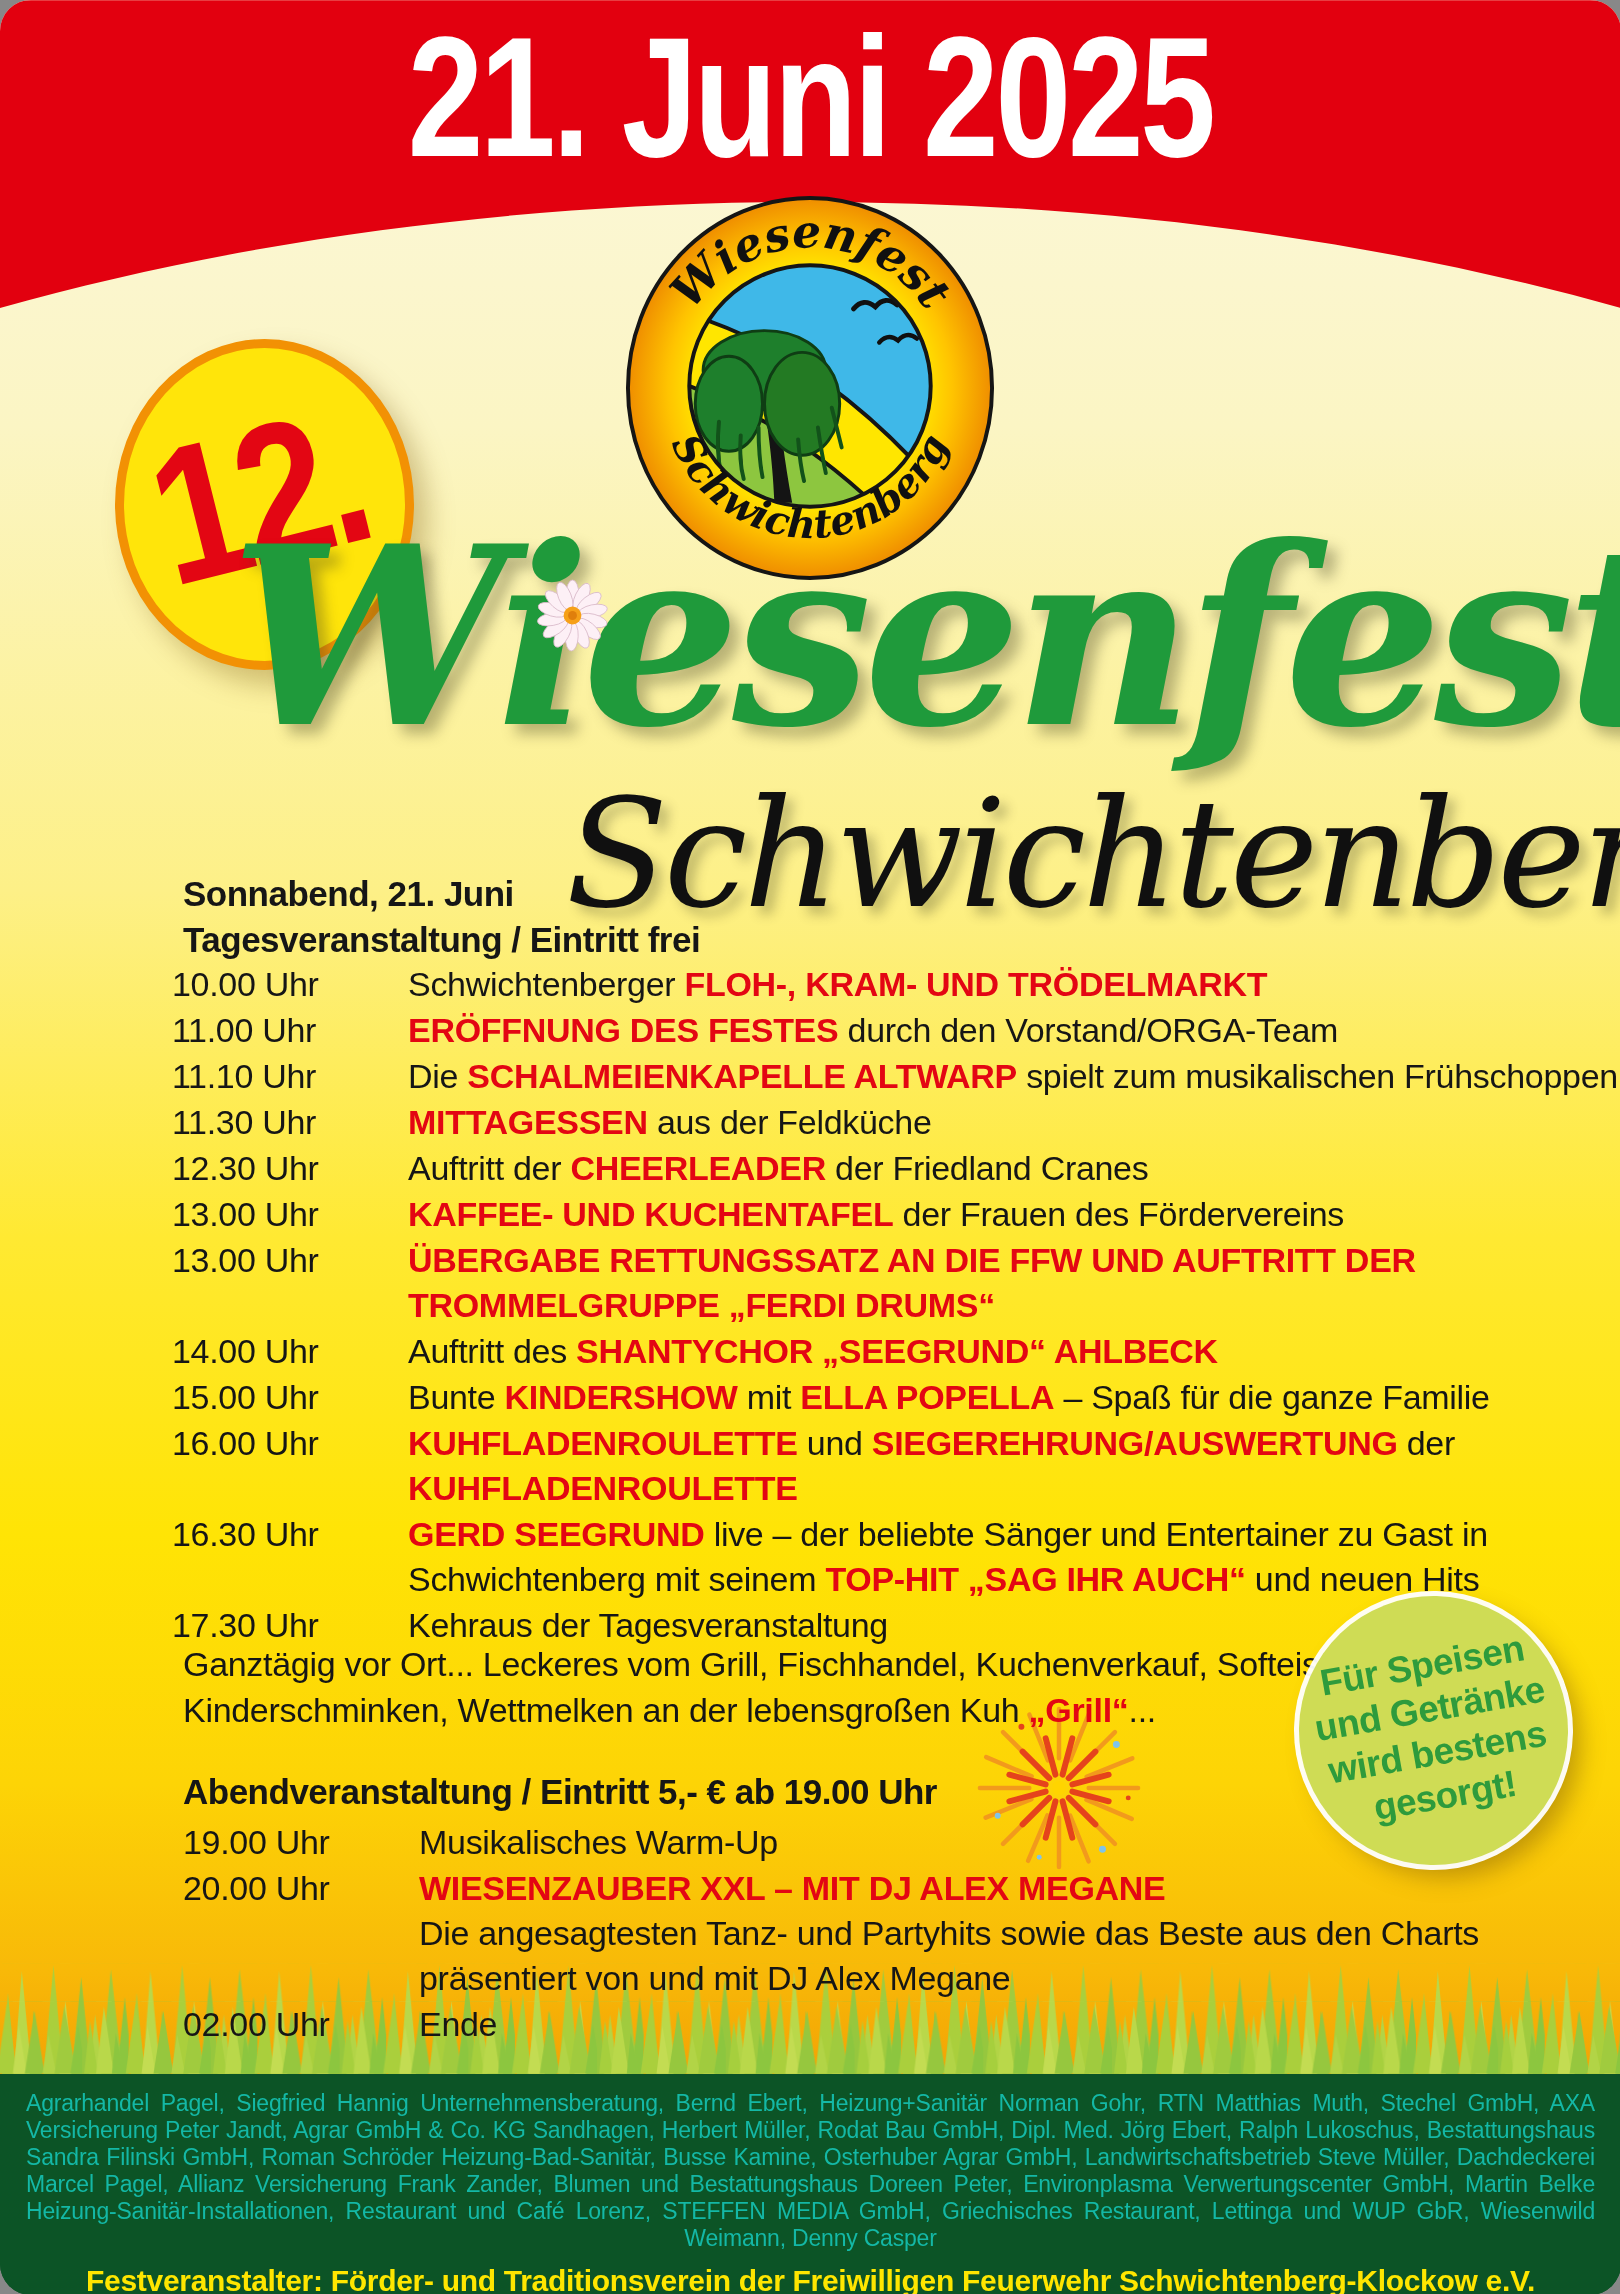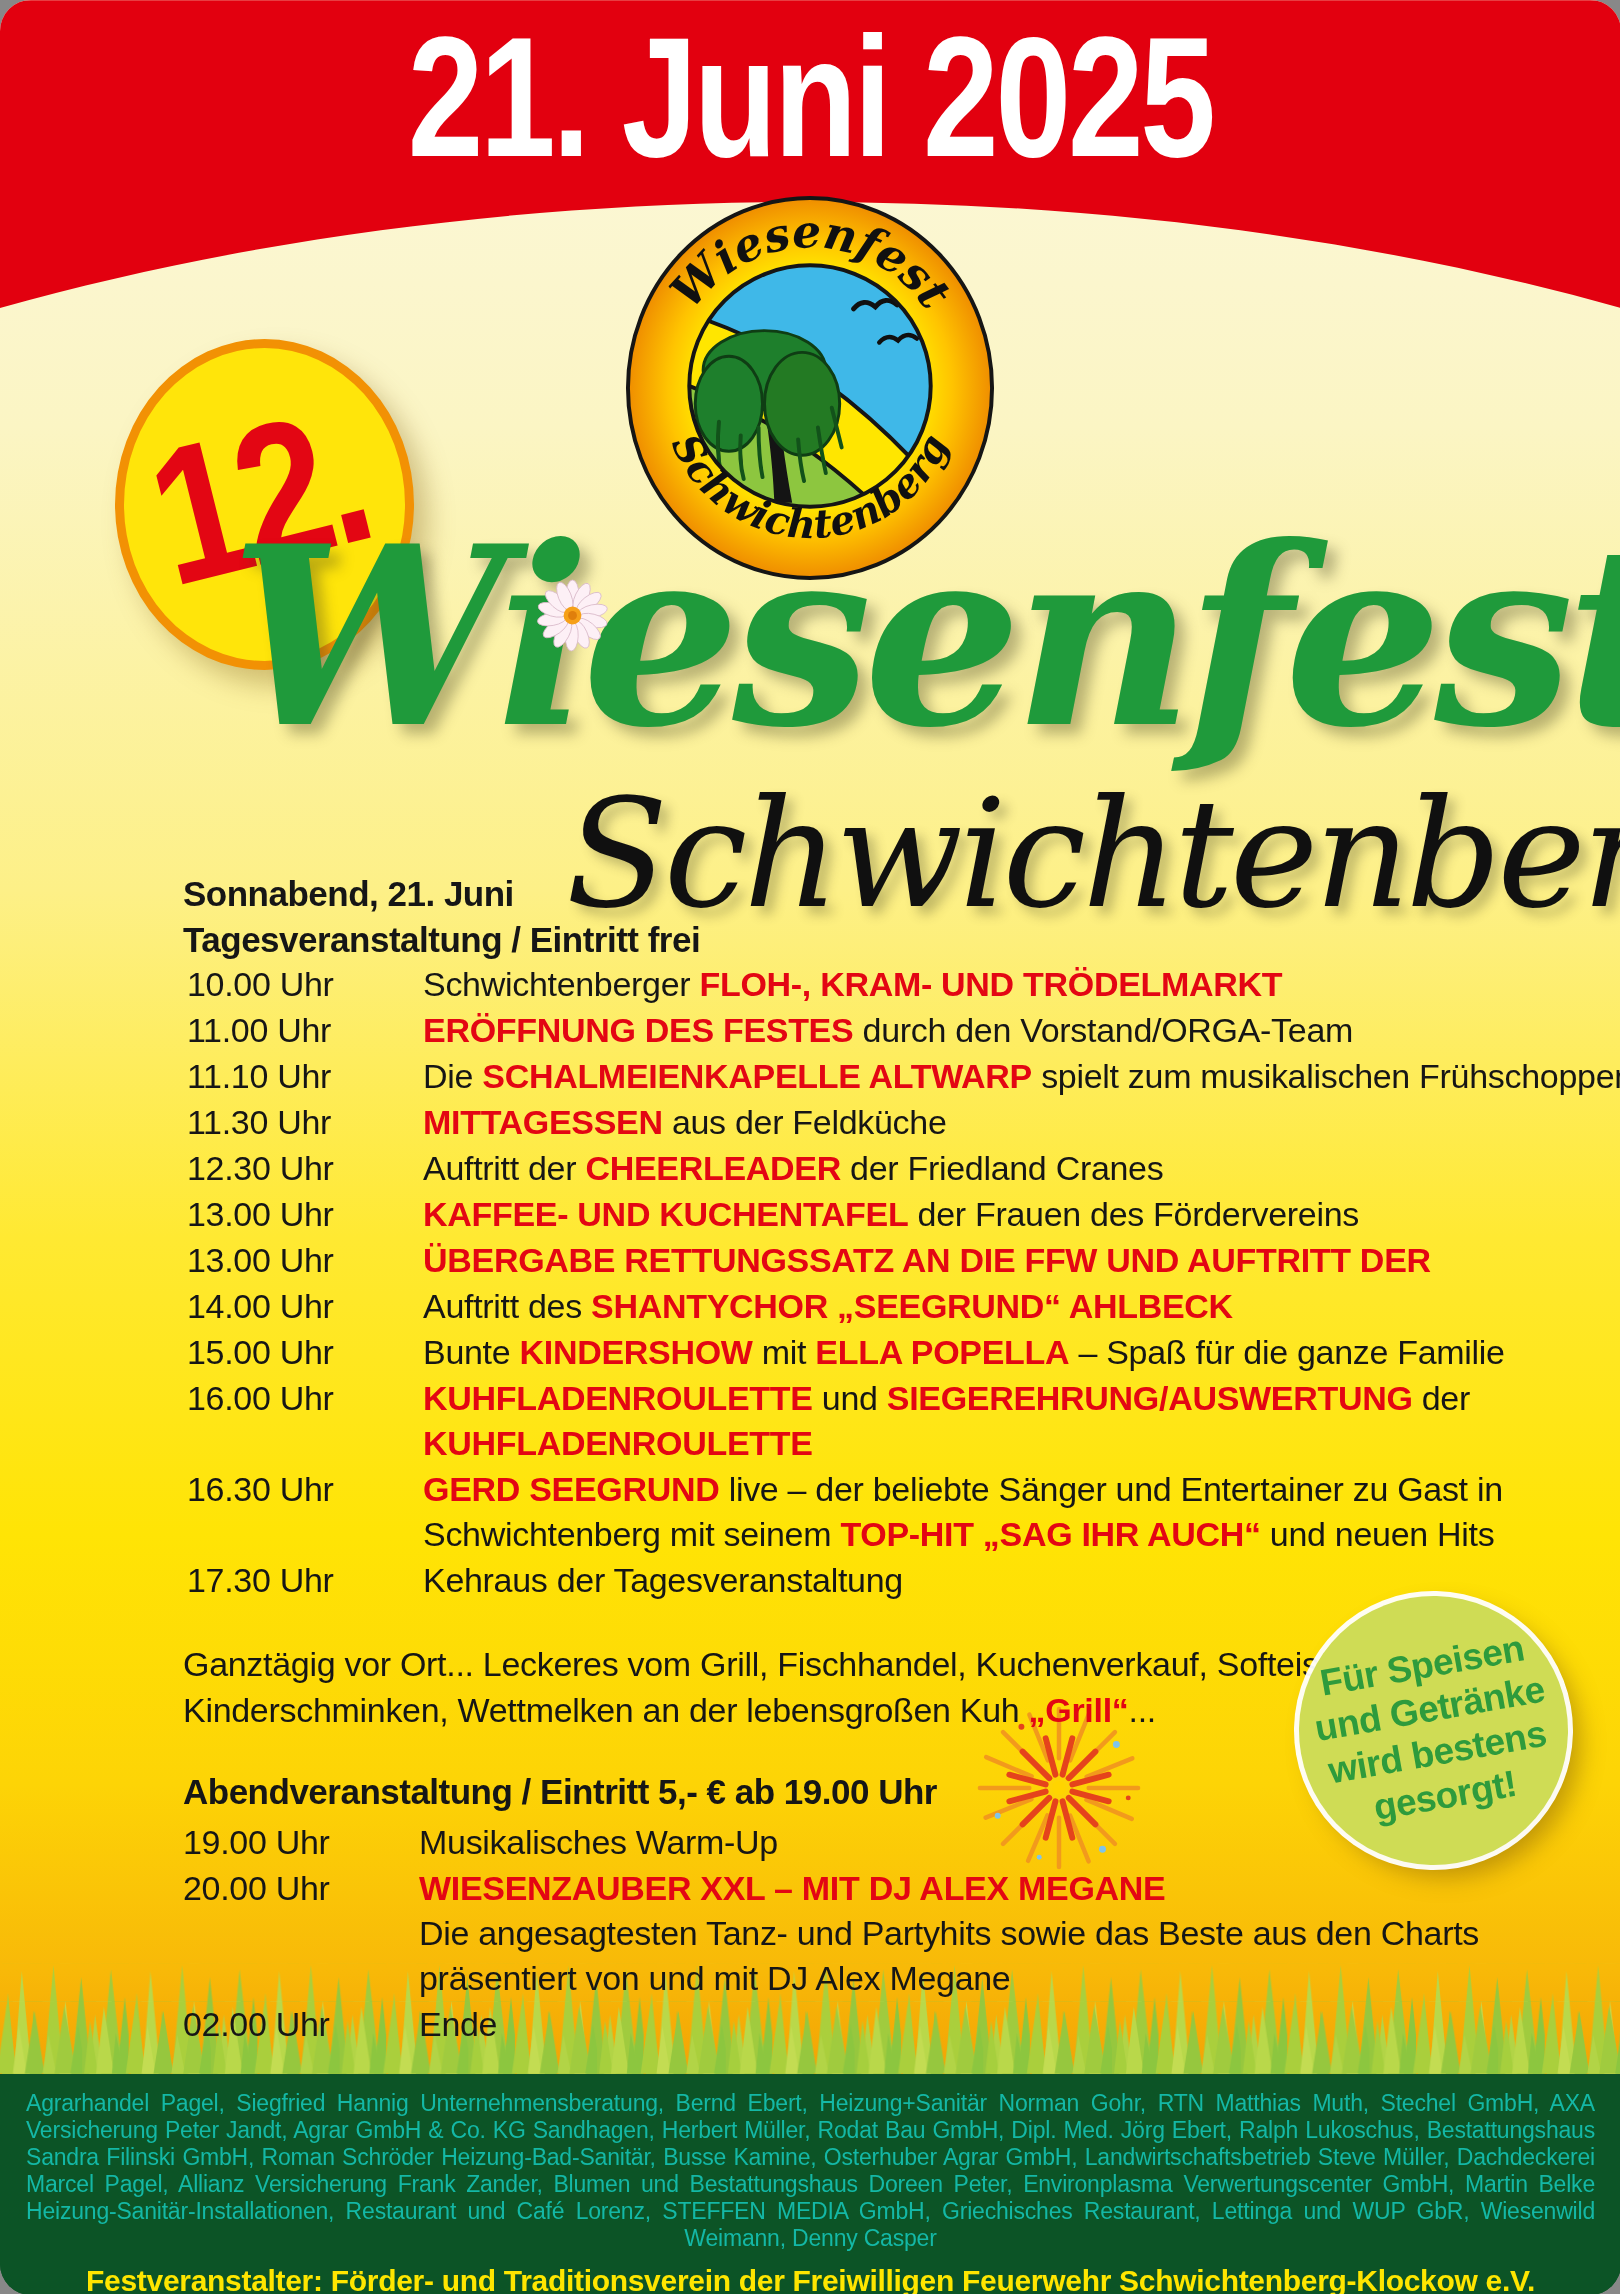--- a/index.html
+++ b/index.html
@@ -34,21 +34,21 @@
     line-height:1;letter-spacing:-8px;white-space:nowrap;text-shadow:10px 10px 14px rgba(60,60,30,.35);}
   .title-black{position:absolute;left:566px;top:780px;z-index:3;color:#101010;
     font-family:cursive,"DejaVu Serif",serif;font-style:italic;font-weight:400;font-size:149px;
     line-height:1;letter-spacing:-4px;white-space:nowrap;text-shadow:8px 8px 12px rgba(60,60,30,.3);}
   .daisy{position:absolute;left:535px;top:578px;z-index:4;}
   
   .intro{position:absolute;left:183px;top:871px;z-index:4;font-size:35px;font-weight:700;
     color:var(--ink);line-height:46px;letter-spacing:-0.5px;}
   .sched{position:absolute;z-index:4;display:grid;grid-template-columns:236px 1fr;
     font-size:34px;line-height:45px;color:var(--ink);letter-spacing:-0.3px;row-gap:1px;}
-  .day-sched{left:187px;top:962px;width:1346px;}
+  .day-sched{left:172px;top:962px;width:1346px;}
   .eve-sched{left:183px;top:1820px;width:1346px;}
   .sched .time{font-weight:400;}
   .sched .desc{white-space:nowrap;font-weight:400;}
   .red{color:var(--red_text);font-weight:700;}
   .allday{position:absolute;left:183px;top:1641px;z-index:4;font-size:34px;line-height:46px;
     color:var(--ink);letter-spacing:-0.3px;white-space:nowrap;}
   .eve-header{position:absolute;left:183px;top:1772px;z-index:4;font-size:35px;font-weight:700;
     color:var(--ink);letter-spacing:-0.5px;white-space:nowrap;}
   
   .food-badge{position:absolute;left:1299px;top:1596px;width:269px;height:269px;border-radius:50%;
@@ -165,21 +165,21 @@
       <div class="desc"><span class="red">ERÖFFNUNG DES FESTES</span><span> durch den Vorstand/ORGA-Team</span></div>
       <div class="time">11.10 Uhr</div>
       <div class="desc"><span>Die </span><span class="red">SCHALMEIENKAPELLE ALTWARP</span><span> spielt zum musikalischen Frühschoppen</span></div>
       <div class="time">11.30 Uhr</div>
       <div class="desc"><span class="red">MITTAGESSEN</span><span> aus der Feldküche</span></div>
       <div class="time">12.30 Uhr</div>
       <div class="desc"><span>Auftritt der </span><span class="red">CHEERLEADER</span><span> der Friedland Cranes</span></div>
       <div class="time">13.00 Uhr</div>
       <div class="desc"><span class="red">KAFFEE- UND KUCHENTAFEL</span><span> der Frauen des Fördervereins</span></div>
       <div class="time">13.00 Uhr</div>
-      <div class="desc"><span class="red">ÜBERGABE RETTUNGSSATZ AN DIE FFW UND AUFTRITT DER</span><br></div>
+      <div class="desc"><span class="red">ÜBERGABE RETTUNGSSATZ AN DIE FFW UND AUFTRITT DER</span><br><span class="red">TROMMELGRUPPE „FERDI DRUMS“</span></div>
       <div class="time">14.00 Uhr</div>
       <div class="desc"><span>Auftritt des </span><span class="red">SHANTYCHOR „SEEGRUND“ AHLBECK</span></div>
       <div class="time">15.00 Uhr</div>
       <div class="desc"><span>Bunte </span><span class="red">KINDERSHOW</span><span> mit </span><span class="red">ELLA POPELLA</span><span> – Spaß für die ganze Familie</span></div>
       <div class="time">16.00 Uhr</div>
       <div class="desc"><span class="red">KUHFLADENROULETTE</span><span> und </span><span class="red">SIEGEREHRUNG/AUSWERTUNG</span><span> der</span><br><span class="red">KUHFLADENROULETTE</span></div>
       <div class="time">16.30 Uhr</div>
       <div class="desc"><span class="red">GERD SEEGRUND</span><span> live – der beliebte Sänger und Entertainer zu Gast in</span><br><span>Schwichtenberg mit seinem </span><span class="red">TOP-HIT „SAG IHR AUCH“</span><span> und neuen Hits</span></div>
       <div class="time">17.30 Uhr</div>
       <div class="desc"><span>Kehraus der Tagesveranstaltung</span></div>

